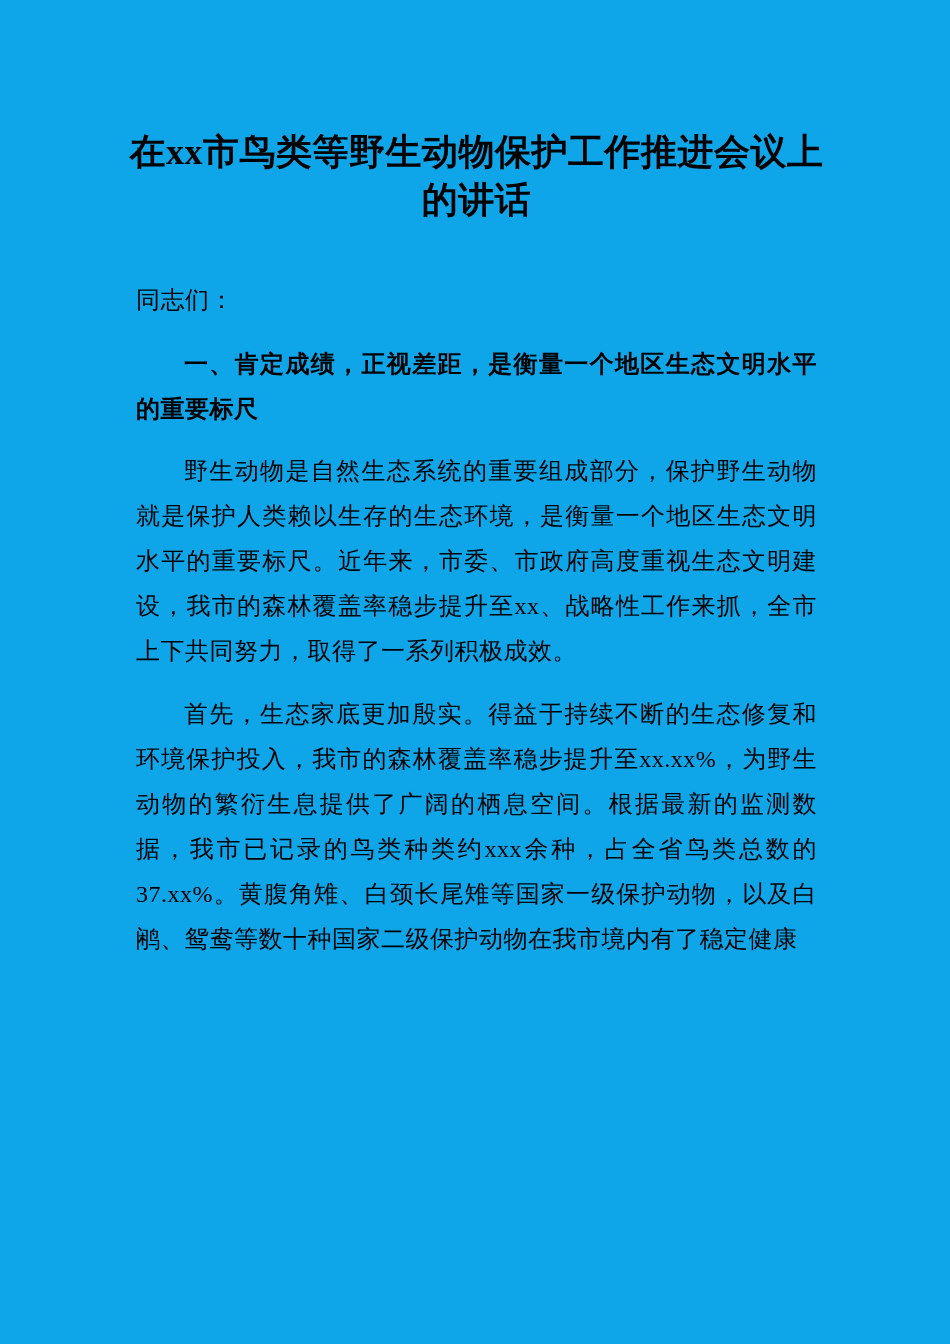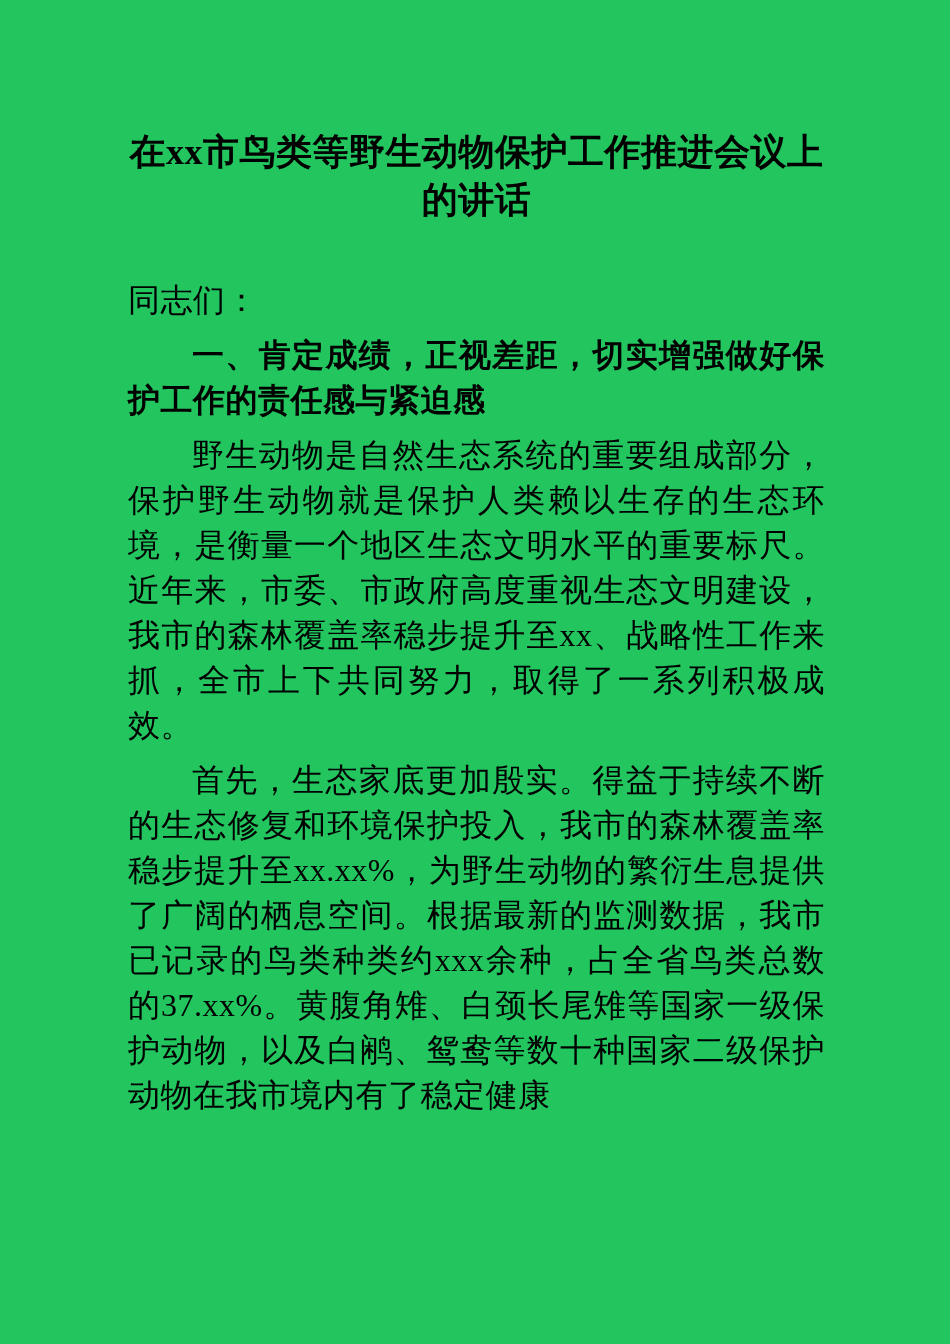--- a/index.html
+++ b/index.html
@@ -4,39 +4,39 @@
 <style>
   html, body {
     margin: 0;
     padding: 0;
     background: #ffffff;
   }
   .page {
     position: relative;
     width: 950px;
     height: 1344px;
-    background: #22c55e;
+    background: #0ea5e9;
     color: #000000;
     overflow: hidden;
     box-sizing: border-box;
     padding: 128px 115px 0 118px;
     font-family: "Liberation Serif", "DejaVu Serif", serif;
   }
   .doc-title {
     margin: 0 0 54px 0;
     font-family: "Liberation Serif", "DejaVu Serif", serif;
     font-weight: bold;
     font-size: 36px;
     line-height: 48px;
     text-align: center;
     letter-spacing: 0.5px;
   }
   .para {
-    margin: 10px;
-    font-size: 32px;
+    margin: 18px;
+    font-size: 24px;
     line-height: 45px;
     text-align: justify;
     text-justify: inter-character;
     text-indent: 2em;
     letter-spacing: 0.5px;
   }
   .salutation {
     text-indent: 0;
   }
   .heading {
@@ -46,18 +46,18 @@
 </style>
 </head>
 <body>
 
 <div class="page">
   <h1 class="doc-title">在xx市鸟类等野生动物保护工作推进会议上的讲话</h1>
 
   <p class="para salutation">同志们：</p>
 
 
-  <p class="para heading">一、肯定成绩，正视差距，切实增强做好保护工作的责任感与紧迫感</p>
+  <p class="para heading">一、肯定成绩，正视差距，是衡量一个地区生态文明水平的重要标尺</p>
 
   <p class="para">野生动物是自然生态系统的重要组成部分，保护野生动物就是保护人类赖以生存的生态环境，是衡量一个地区生态文明水平的重要标尺。近年来，市委、市政府高度重视生态文明建设，我市的森林覆盖率稳步提升至xx、战略性工作来抓，全市上下共同努力，取得了一系列积极成效。</p>
 
   <p class="para">首先，生态家底更加殷实。得益于持续不断的生态修复和环境保护投入，我市的森林覆盖率稳步提升至xx.xx%，为野生动物的繁衍生息提供了广阔的栖息空间。根据最新的监测数据，我市已记录的鸟类种类约xxx余种，占全省鸟类总数的37.xx%。黄腹角雉、白颈长尾雉等国家一级保护动物，以及白鹇、鸳鸯等数十种国家二级保护动物在我市境内有了稳定健康</p>
 </div>
 
 </body></html>

